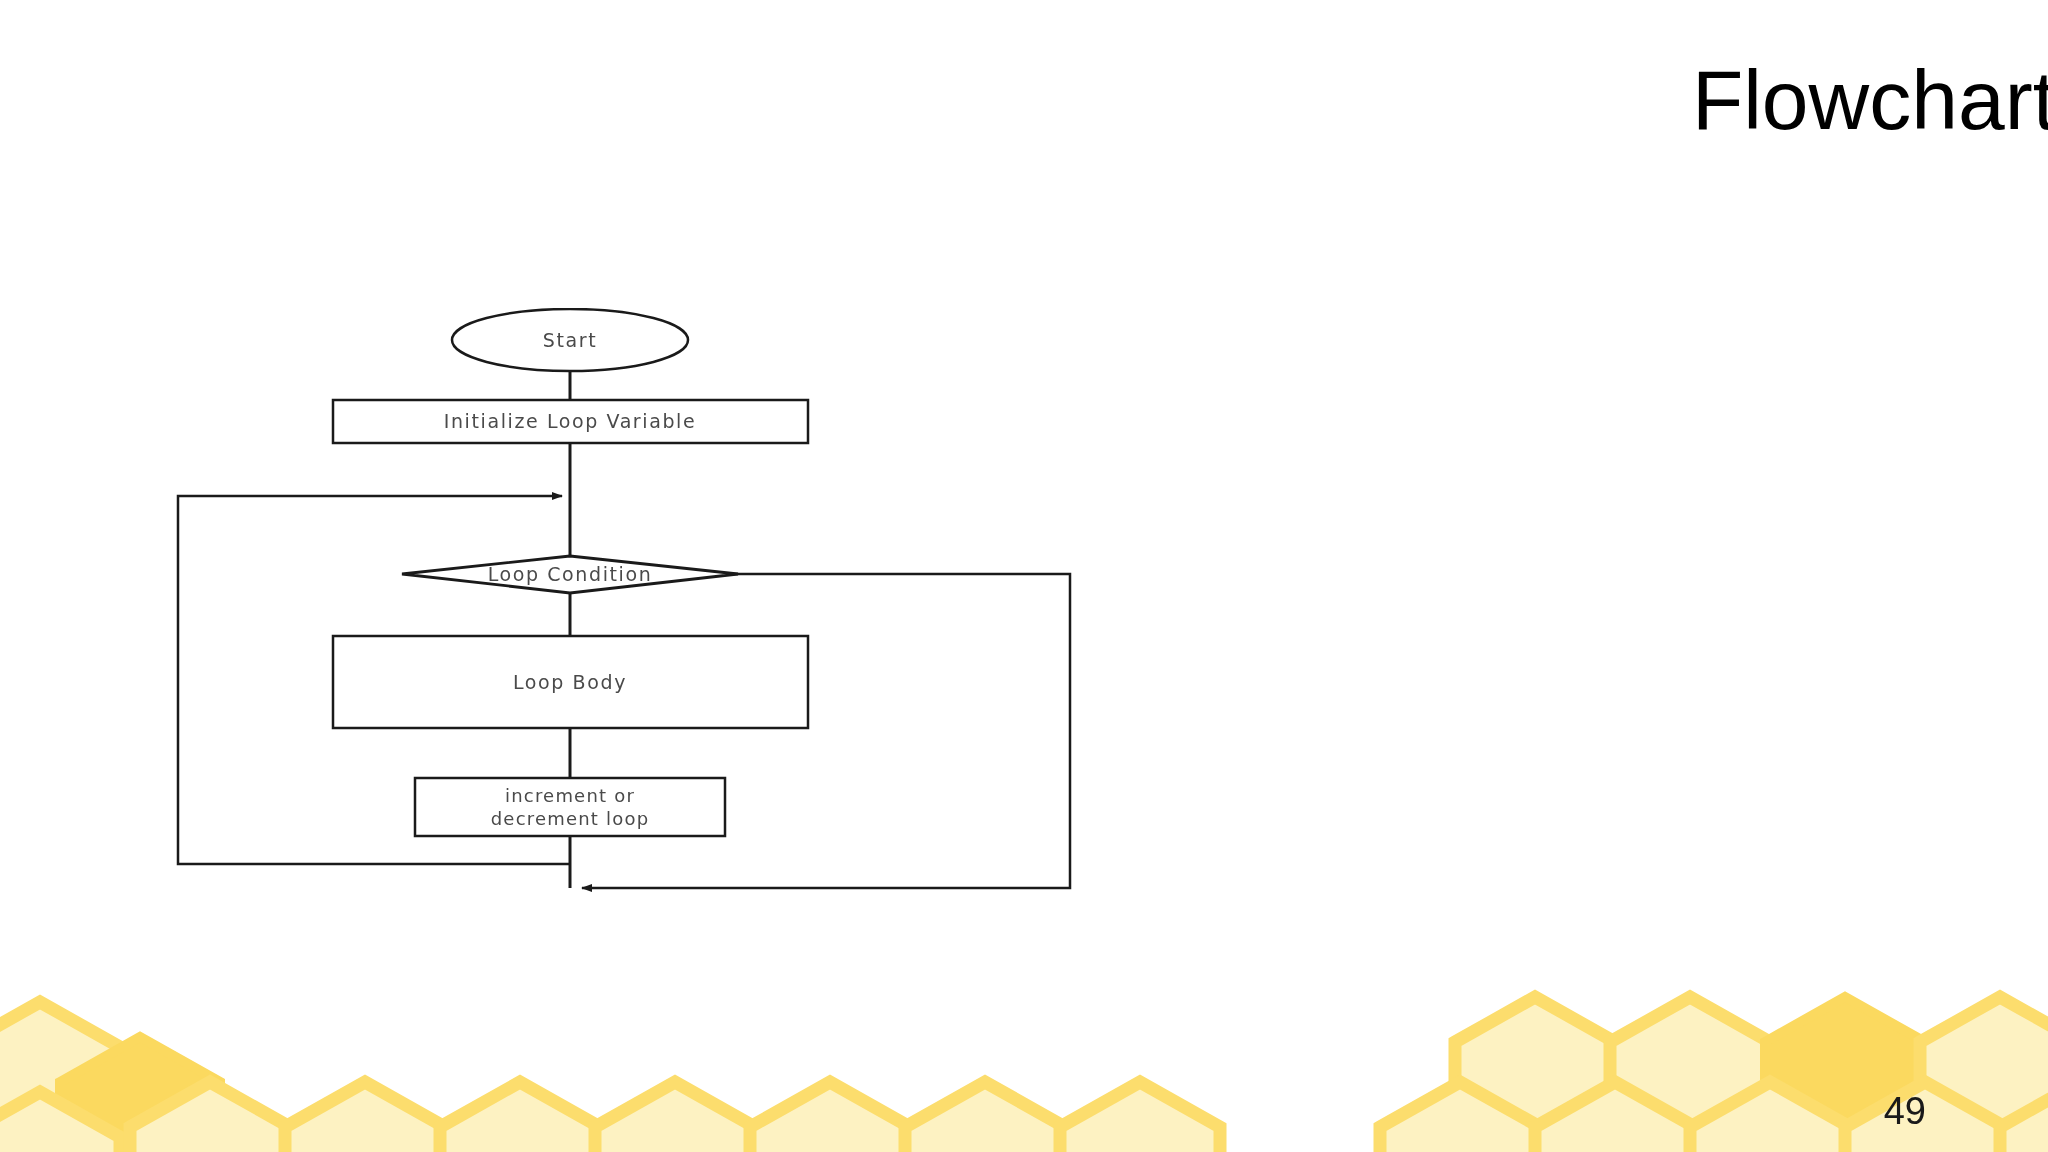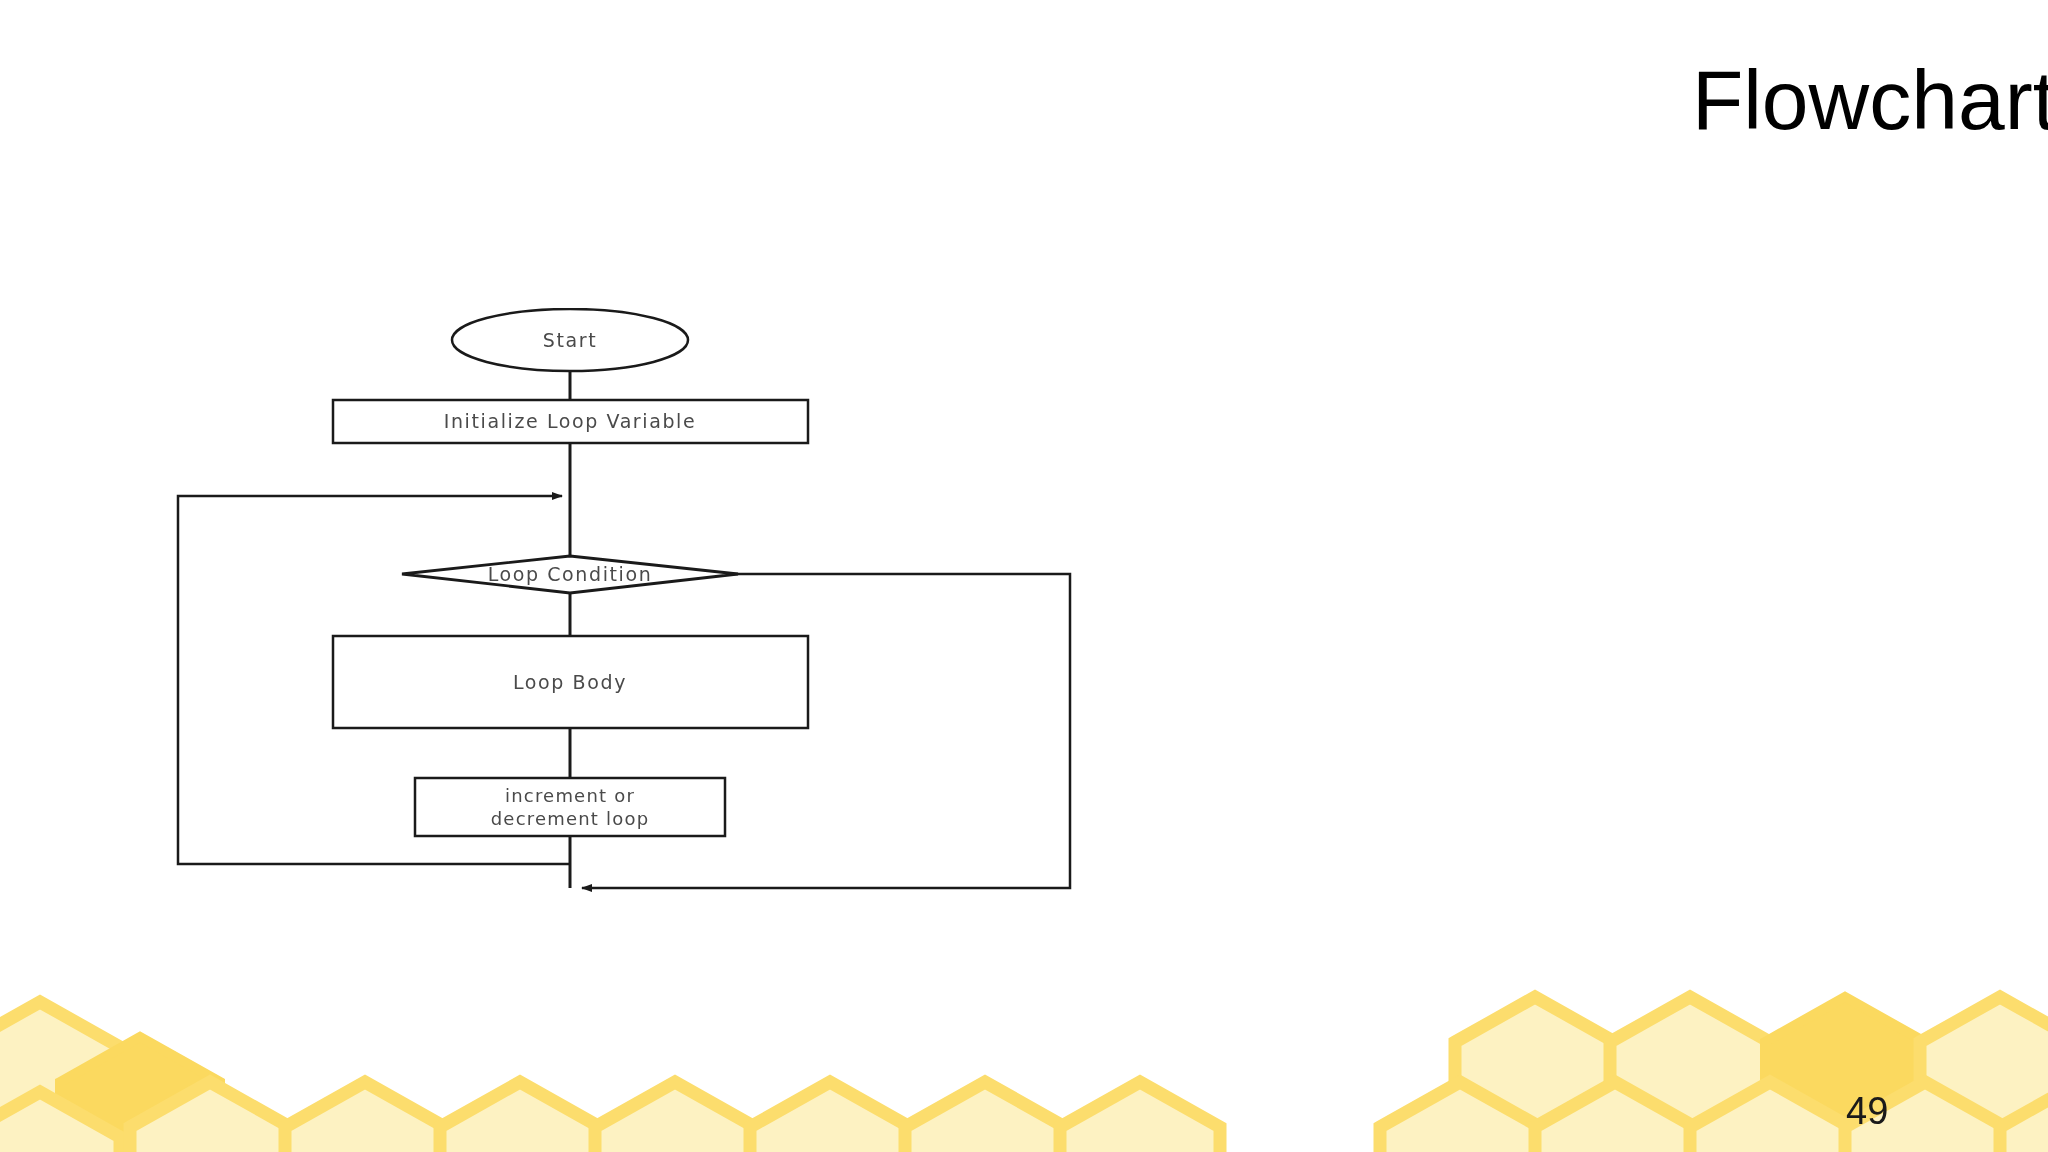--- a/index.html
+++ b/index.html
@@ -71,21 +71,21 @@
     width: 2048px;
     height: 200px;
   }
 
   
   #page-number {
     position: absolute;
     left: 1846px;
     top: 1090px;
     width: 80px;
-    text-align: left;
+    text-align: right;
     font-family: "Liberation Sans", sans-serif;
     font-size: 38px;
     color: #1a1a1a;
     z-index: 5;
   }
 </style>
 </head>
 <body>
 
 <div id="slide-title">Flowchart</div>

